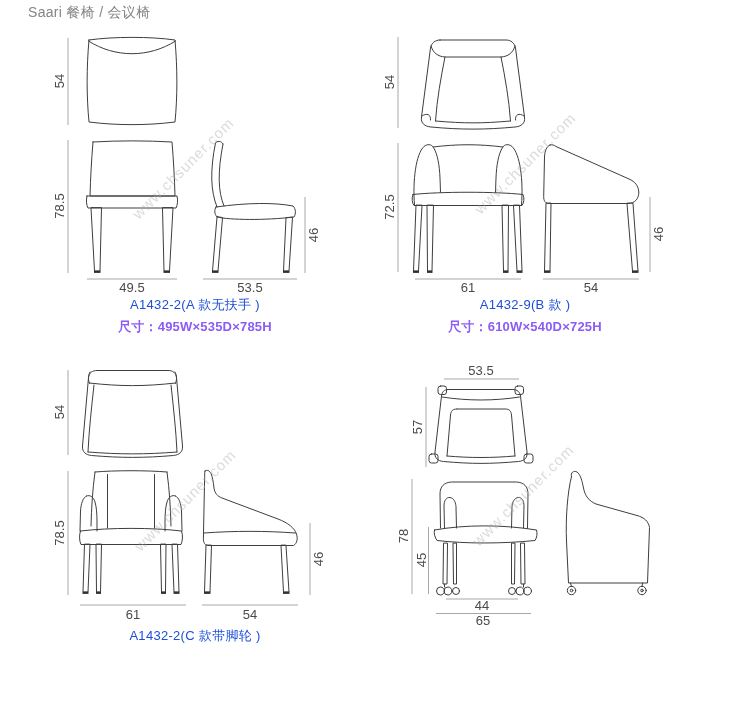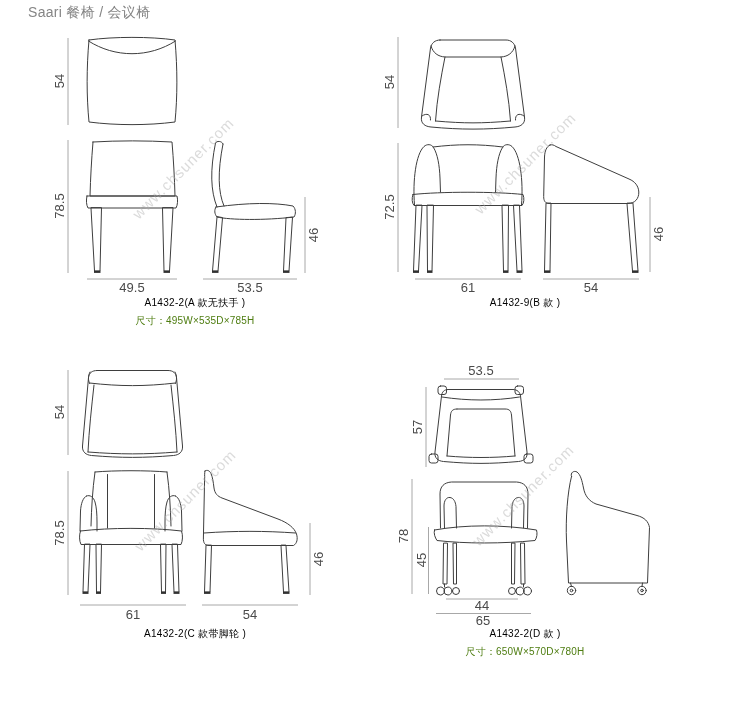--- a/index.html
+++ b/index.html
@@ -5,22 +5,22 @@
   html,body{margin:0;padding:0;background:#ffffff;}
   .page{position:relative;width:750px;height:709px;background:#ffffff;overflow:hidden;
         font-family:"Liberation Sans","DejaVu Sans",sans-serif;margin-left:20px;}
   .page-title{position:absolute;left:8px;top:4px;font-size:14px;color:#858585;letter-spacing:.3px;}
   .drawing-svg{position:absolute;left:0;top:0;}
   .outline{fill:none;stroke:#3e3e3e;stroke-width:1;stroke-linecap:round;stroke-linejoin:round;}
   .foot{stroke:#303030;stroke-width:2.2;stroke-linecap:butt;}
   .dim{stroke:#a8a8a8;stroke-width:1;}
   .dimlabel{font-size:13px;fill:#4a4a4a;font-family:"Liberation Sans","DejaVu Sans",sans-serif;}
   .caption-group{position:absolute;width:300px;text-align:center;}
-  .caption{font-size:10px;color:#000000;letter-spacing:.3px;}
-  .size{font-size:10px;color:#4d7c0f;margin-top:4px;letter-spacing:.2px;}
+  .caption{font-size:13px;color:#1d4ed8;letter-spacing:.3px;}
+  .size{font-size:13px;color:#8b5cf6;margin-top:4px;letter-spacing:.2px;font-weight:bold;}
   .watermark{position:absolute;color:rgba(176,176,176,.45);font-size:15px;letter-spacing:1px;
              white-space:nowrap;transform:translate(-50%,-50%) rotate(-45deg);pointer-events:none;}
 </style>
 </head>
 <body>
 
 <div class="page">
 
   <div class="page-title">Saari 餐椅 / 会议椅</div>
 
@@ -215,27 +215,24 @@
       </g>
     </g>
   </svg>
 
   <div class="caption-group" style="left:25px;top:296px;">
     <div class="caption">A1432-2(A 款无扶手 )</div>
     <div class="size">尺寸：495W×535D×785H</div>
   </div>
   <div class="caption-group" style="left:355px;top:296px;">
     <div class="caption">A1432-9(B 款 )</div>
+    <div class="size">尺寸：610W×540D×725H</div>
   </div>
   <div class="caption-group" style="left:25px;top:627px;">
     <div class="caption">A1432-2(C 款带脚轮 )</div>
   </div>
-  <div class="caption-group" style="left:355px;top:627px;">
-    <div class="caption">A1432-2(D 款 )</div>
-    <div class="size">尺寸：650W×570D×780H</div>
-  </div>
 
   <span class="watermark" style="left:163px;top:168px;">www.chsuner.com</span>
   <span class="watermark" style="left:505px;top:163px;">www.chsuner.com</span>
   <span class="watermark" style="left:165px;top:500px;">www.chsuner.com</span>
   <span class="watermark" style="left:503px;top:495px;">www.chsuner.com</span>
 
 </div>
 
 </body></html>

